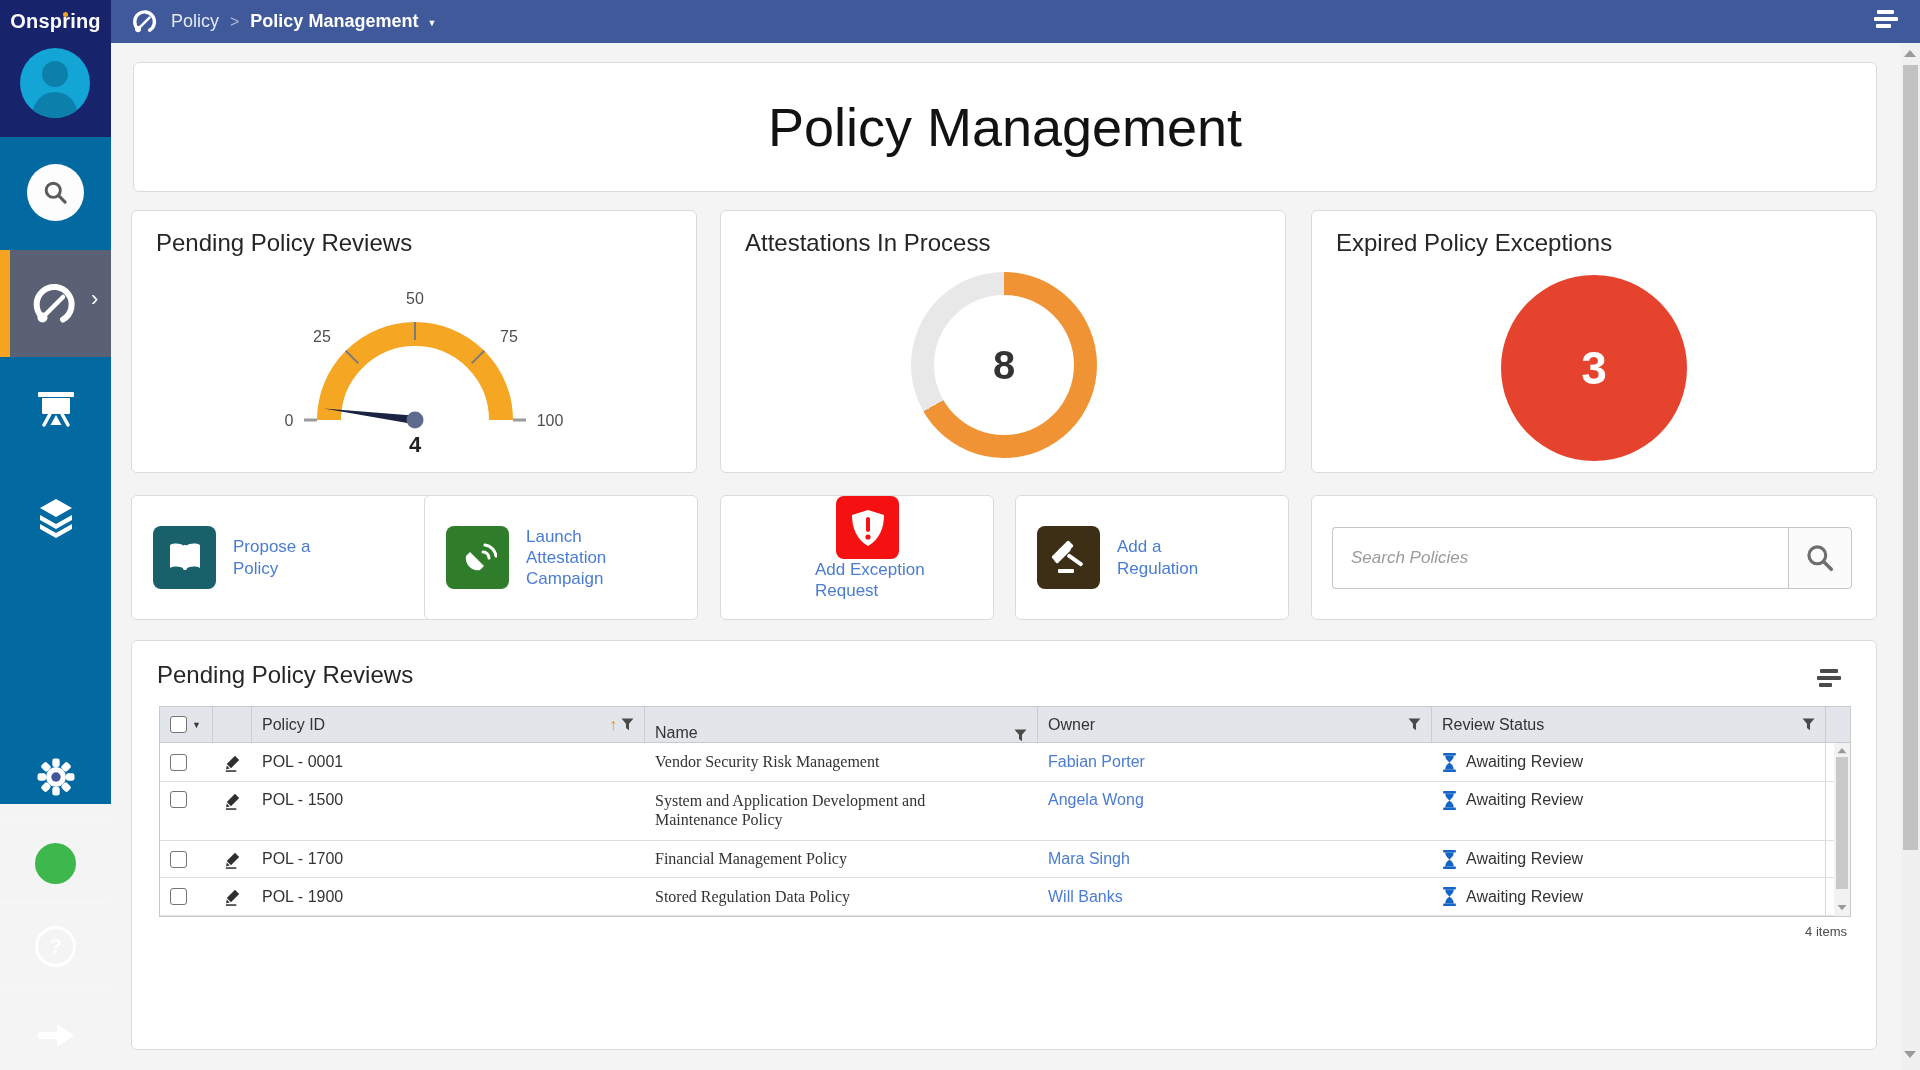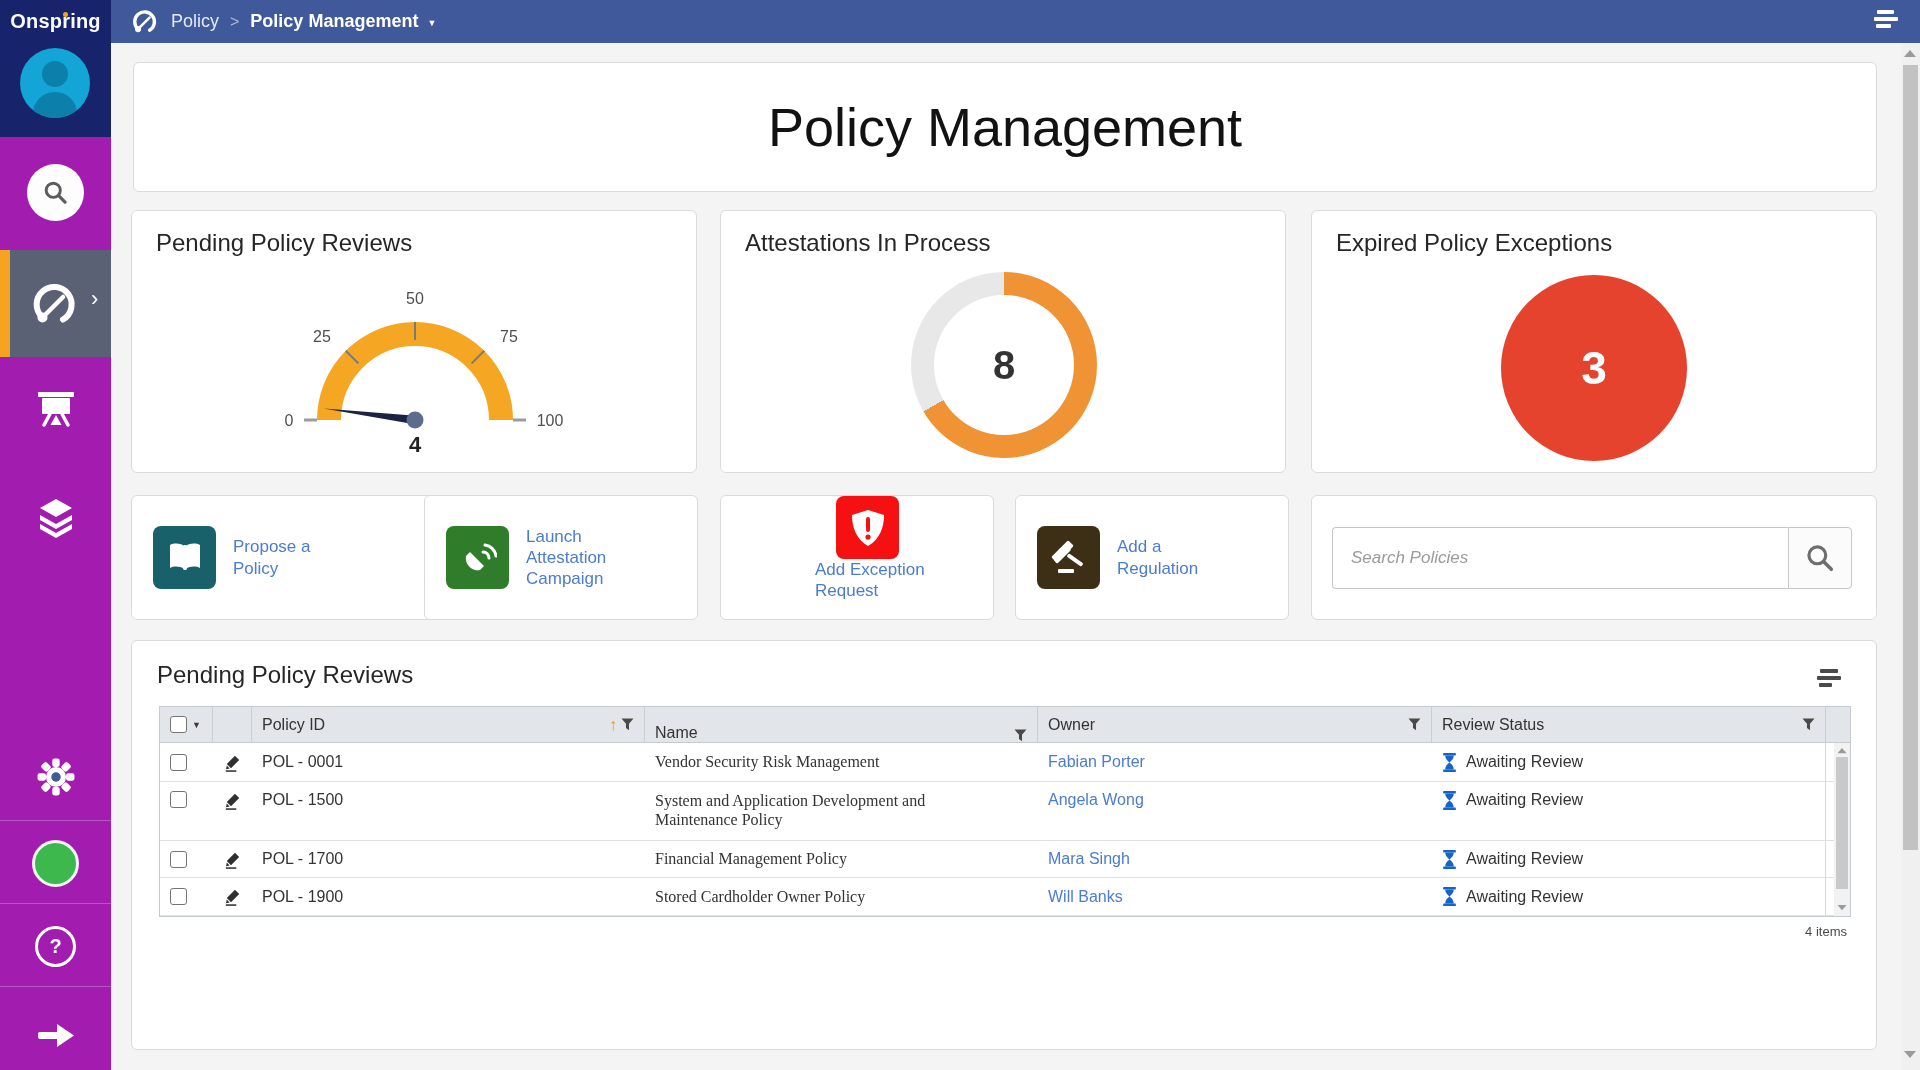--- a/index.html
+++ b/index.html
@@ -1,20 +1,20 @@
 <!DOCTYPE html>
 <html><head>
 <meta charset="utf-8">
 <style>
   * { margin:0; padding:0; box-sizing:border-box; }
   html,body { width:1920px; height:1070px; overflow:hidden; }
   body { font-family:"Liberation Sans", sans-serif; background:#F4F4F4; position:relative; }
 
   
-  .sidebar { position:absolute; left:0; top:0; width:111px; height:1070px; background:#a21caf; z-index:40; }
+  .sidebar { position:absolute; left:0; top:0; width:111px; height:804px; background:#0369a1; z-index:40; }
   .logo-block { position:relative; height:137px; background:#17246B; }
   .logo-text { display:block; text-align:center; padding-top:10px; color:#FBFBFB; font-size:20px; font-weight:bold; letter-spacing:.2px; }
   .logo-dot { position:absolute; left:63px; top:12px; width:5px; height:5px; border-radius:50%; background:#F6A41F; }
   .avatar { position:absolute; left:20px; top:48px; width:70px; height:70px; border-radius:50%; background:#13A5D6; overflow:hidden; cursor:pointer; }
   .avatar .head { position:absolute; left:22px; top:13px; width:26px; height:26px; border-radius:50%; background:#0C80AB; }
   .avatar .body { position:absolute; left:13px; top:44px; width:44px; height:30px; border-radius:50% 50% 0 0 / 70% 70% 0 0; background:#0C80AB; }
   .side-search { position:absolute; left:27px; top:164px; width:57px; height:57px; border-radius:50%; background:#FDFDFD; display:flex; align-items:center; justify-content:center; cursor:pointer; }
   .side-active { position:absolute; left:0; top:250px; width:111px; height:107px; background:#5A6175; cursor:pointer; }
   .side-active .orange-bar { position:absolute; left:0; top:0; width:10px; height:107px; background:#F6A41F; }
   .side-active svg { position:absolute; left:30px; top:30px; }
@@ -490,21 +490,21 @@
             <svg width="19" height="19" viewBox="0 0 20 20">
                 <g fill="#2F2F2F">
                   <polygon points="12.6,3 17,7.4 8.4,16 4,11.6"></polygon>
                   <polygon points="3.2,17.2 4,13.2 7,16.2"></polygon>
                   <rect x="3" y="18.2" width="11" height="1.6"></rect>
                 </g>
               </svg>
           </span>
         </div>
         <div class="td cw3">POL - 1900</div>
-        <div class="td cw4 td-name">Stored Cardholder Owner Policy</div>
+        <div class="td cw4 td-name">Stored Regulation Data Policy</div>
         <div class="td cw5">
             <span class="owner-link">Will Banks</span>
           </div>
         <div class="td cw6 status-cell">
           <svg width="15" height="19" viewBox="0 0 14 18">
               <g fill="#1565C6">
                 <rect x="1" y="0" width="12" height="2.4" rx="0.5"></rect>
                 <rect x="1" y="15.6" width="12" height="2.4" rx="0.5"></rect>
                 <path d="M3 2.4 H11 C11 6 8.5 7.6 7 9 C8.5 10.4 11 12 11 15.6 H3 C3 12 5.5 10.4 7 9 C5.5 7.6 3 6 3 2.4 Z"></path>
               </g>

